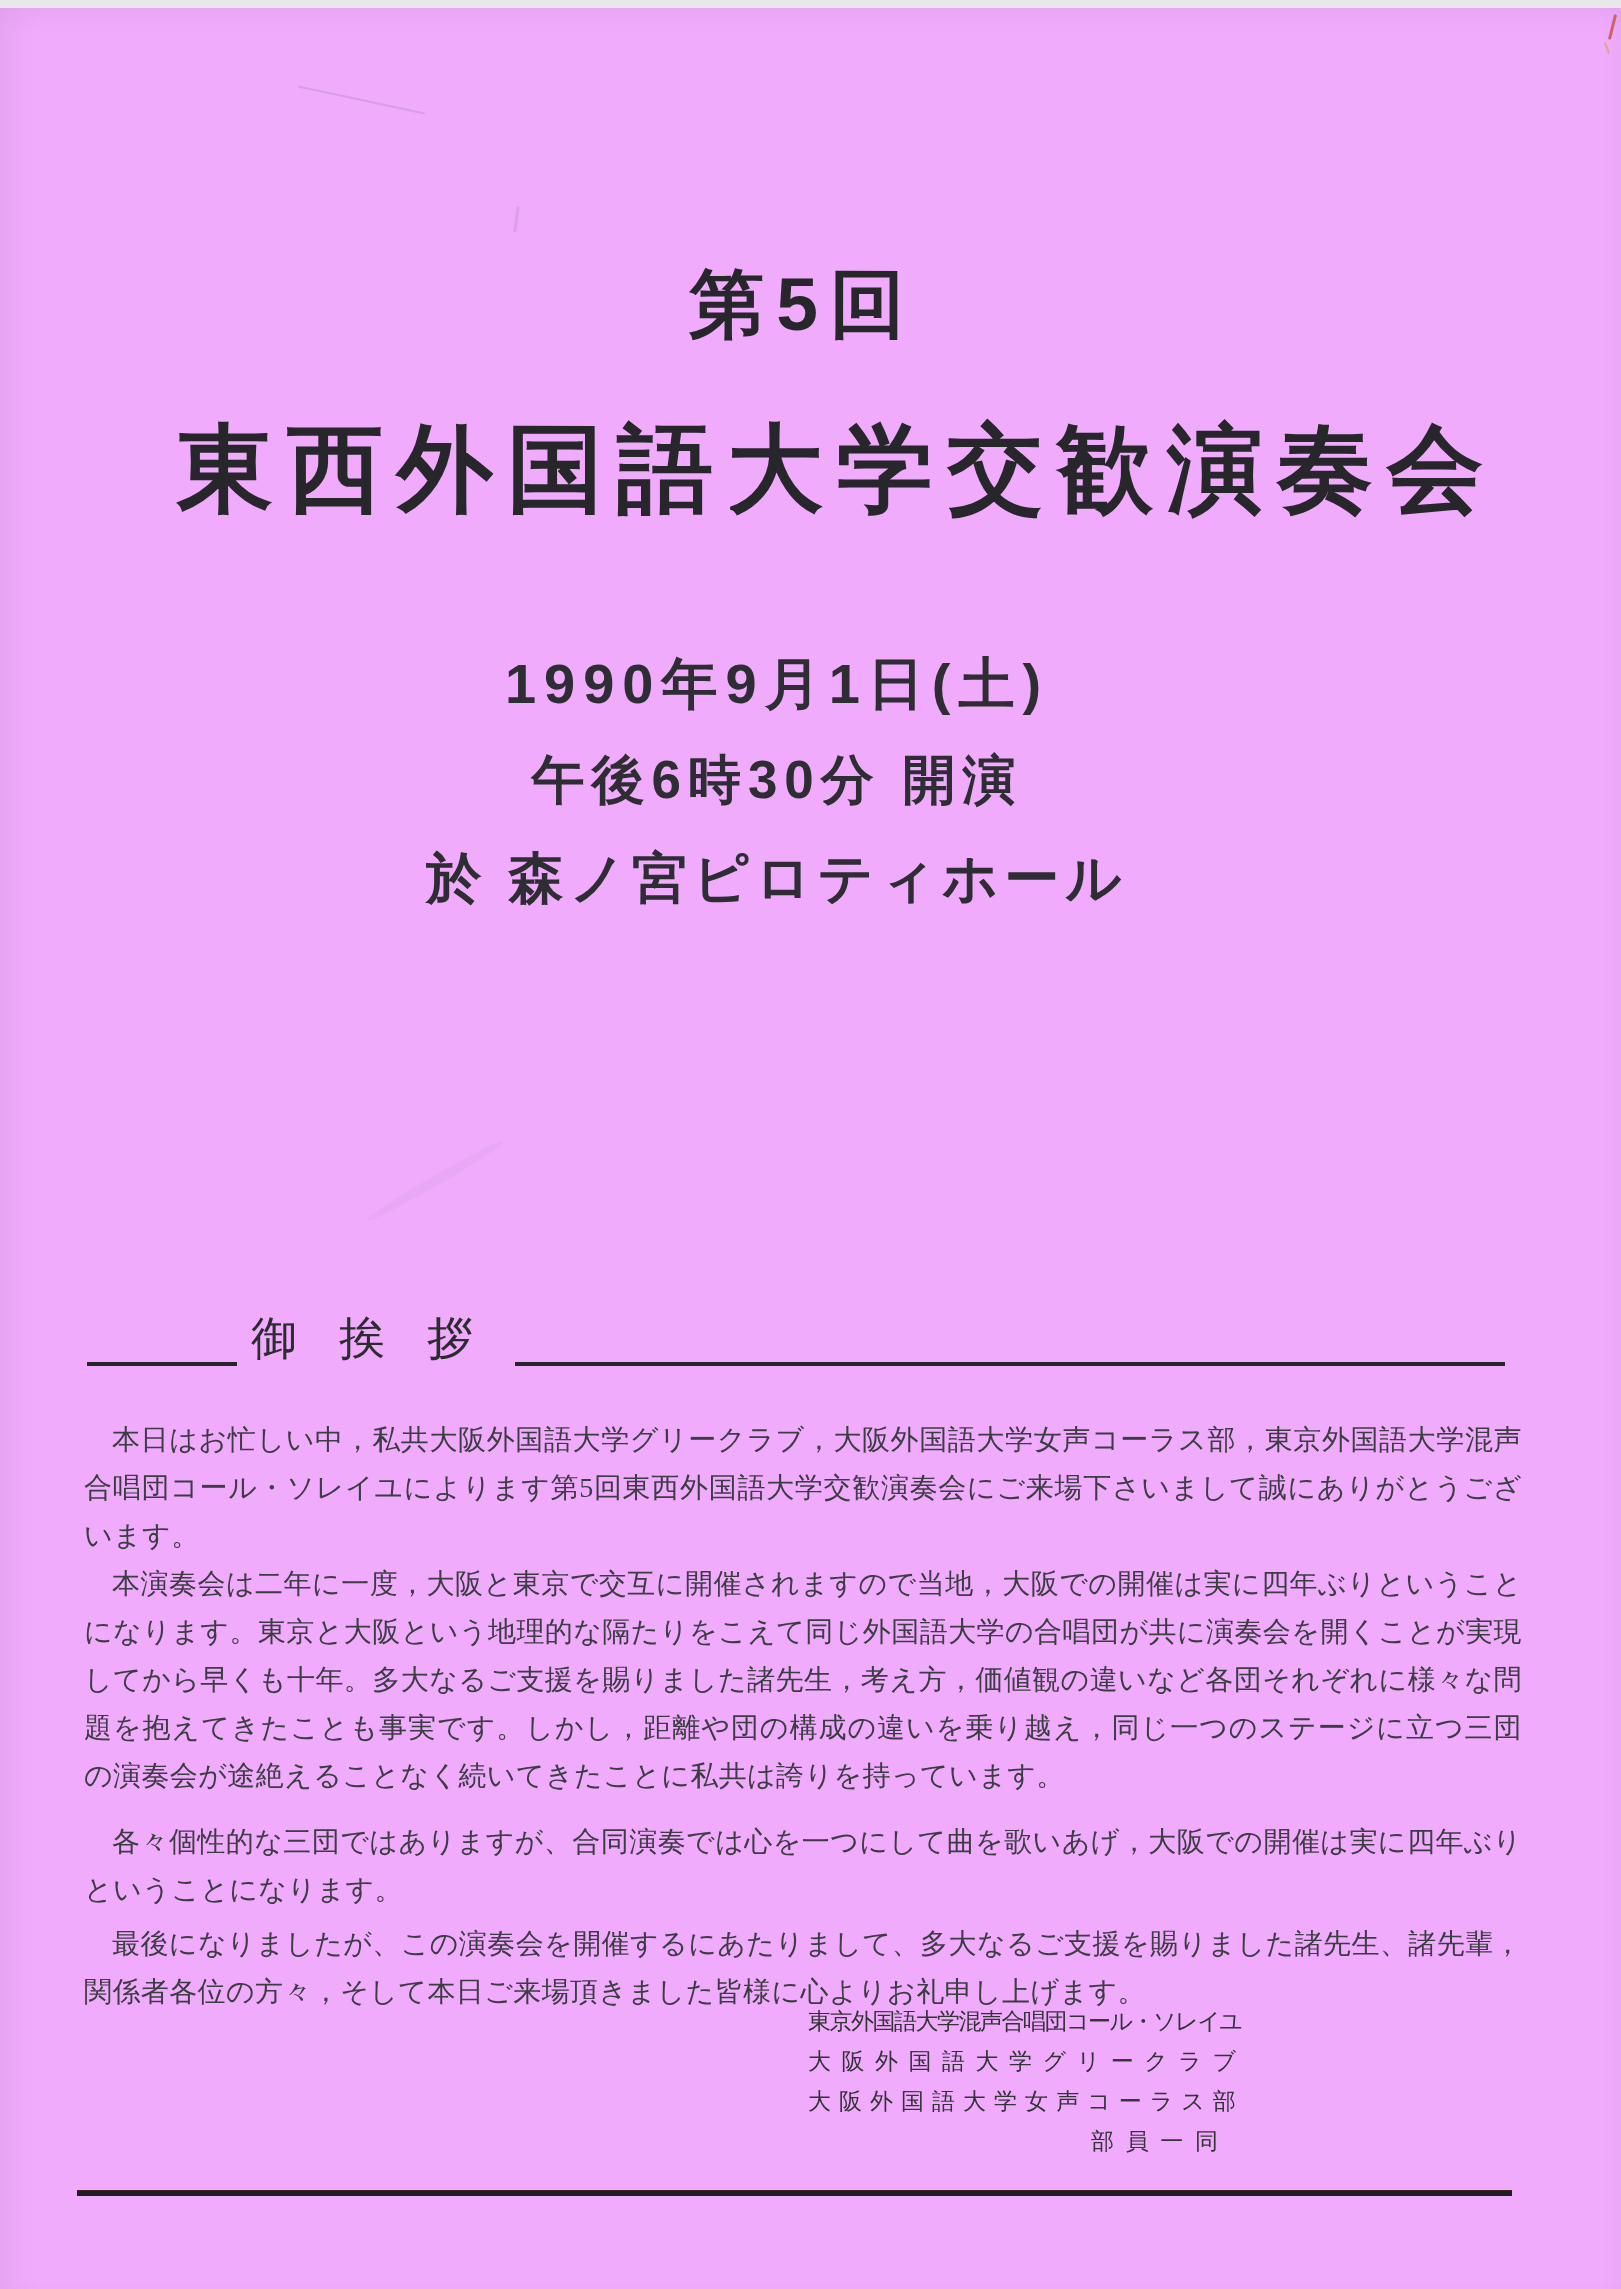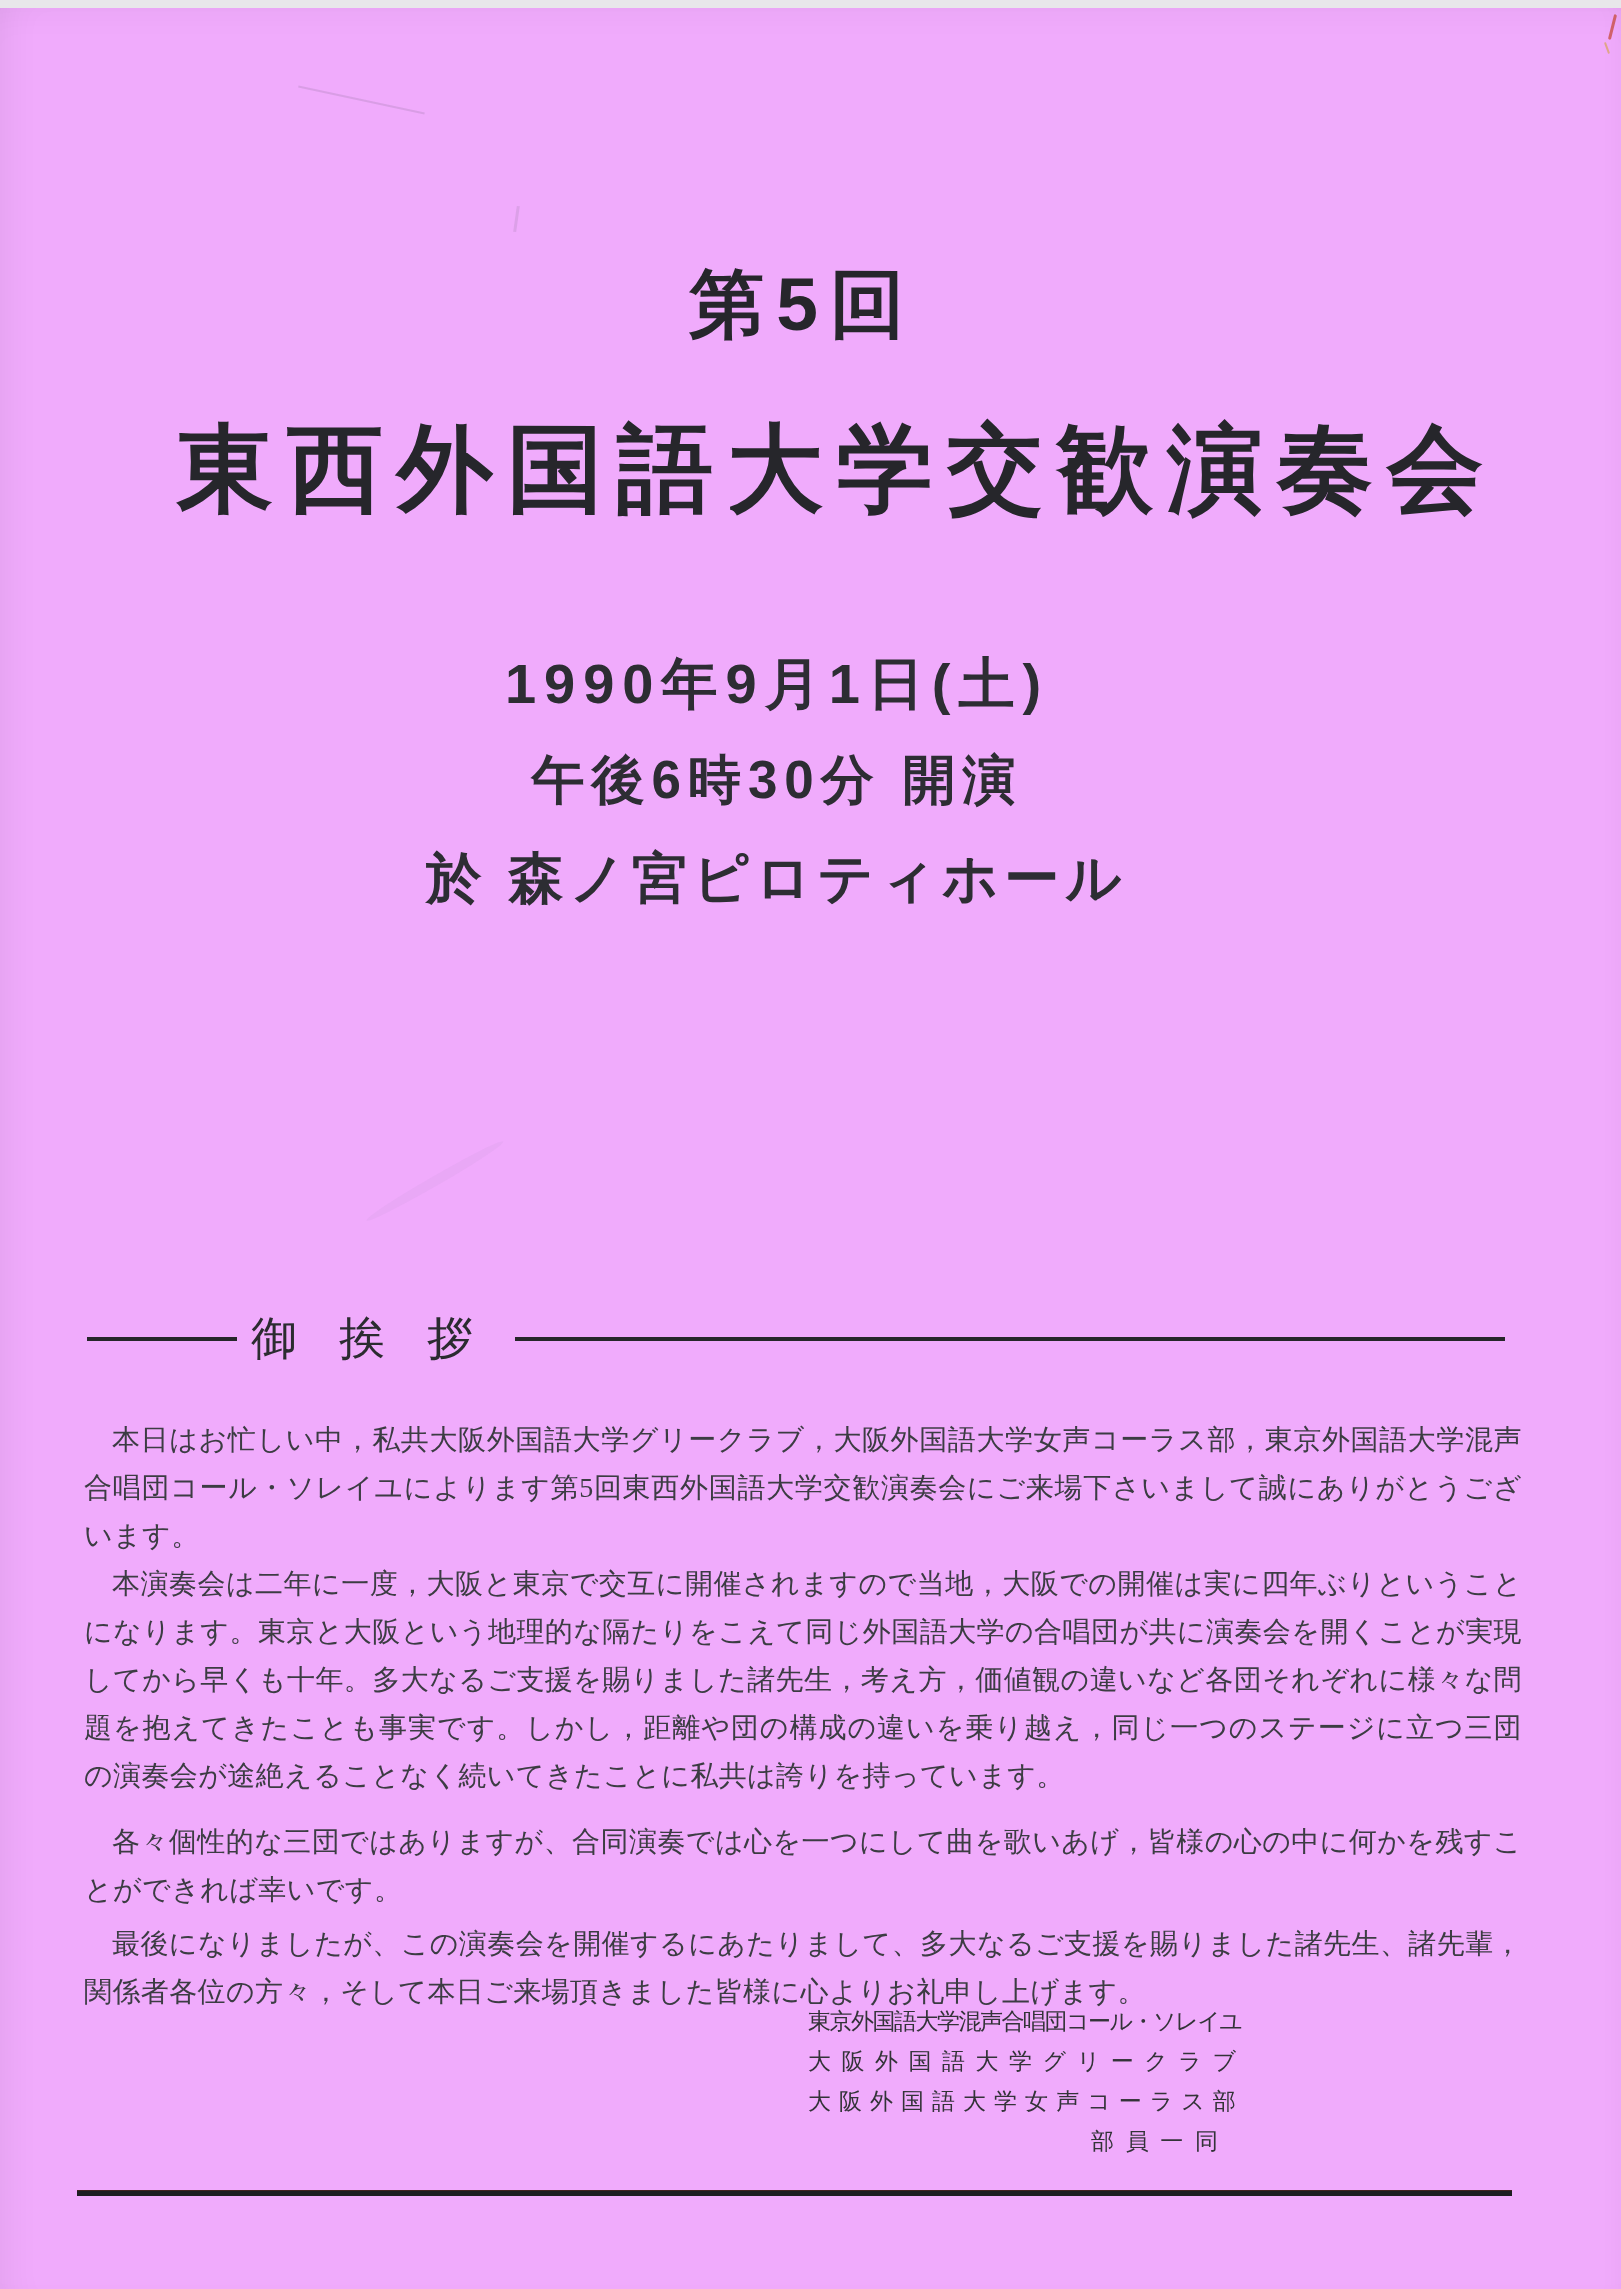--- a/index.html
+++ b/index.html
@@ -49,21 +49,21 @@
     color:#2d2d33;
     transform:translateX(-34px);
   }
   .event-date{font-size:56px;letter-spacing:8px;line-height:1.15;}
   .event-time{font-size:53px;letter-spacing:7px;line-height:1.15;margin-top:34px;}
   .event-venue{font-size:55px;letter-spacing:6px;line-height:1.15;margin-top:36px;}
 
   
   .greeting-header{
     position:absolute;top:1303px;left:87px;right:117px;
-    display:flex;align-items:center;
+    display:flex;align-items:flex-end;
   }
   .rule{background:#26262a;height:4px;}
   .rule-short{width:150px;flex:0 0 auto;}
   .rule-long{flex:1 1 auto;height:4px;}
   .greeting-title{
     font-size:46px;line-height:1.2;
     letter-spacing:42px;
     padding-left:14px;
     color:#2b2b30;
     white-space:nowrap;
@@ -127,21 +127,21 @@
 
   <div class="greeting-header">
     <div class="rule rule-short"></div>
     <div class="greeting-title">御挨拶</div>
     <div class="rule rule-long"></div>
   </div>
 
   <div class="body-text">
     <p>本日はお忙しい中，私共大阪外国語大学グリークラブ，大阪外国語大学女声コーラス部，東京外国語大学混声合唱団コール・ソレイユによります第5回東西外国語大学交歓演奏会にご来場下さいまして誠にありがとうございます。</p>
     <p>本演奏会は二年に一度，大阪と東京で交互に開催されますので当地，大阪での開催は実に四年ぶりということになります。東京と大阪という地理的な隔たりをこえて同じ外国語大学の合唱団が共に演奏会を開くことが実現してから早くも十年。多大なるご支援を賜りました諸先生，考え方，価値観の違いなど各団それぞれに様々な問題を抱えてきたことも事実です。しかし，距離や団の構成の違いを乗り越え，同じ一つのステージに立つ三団の演奏会が途絶えることなく続いてきたことに私共は誇りを持っています。</p>
-    <p class="sp-lg">各々個性的な三団ではありますが、合同演奏では心を一つにして曲を歌いあげ，皆様の心の中に何かを残すことができれば幸いです。</p>
+    <p class="sp-lg">各々個性的な三団ではありますが、合同演奏では心を一つにして曲を歌いあげ，大阪での開催は実に四年ぶりということになります。</p>
     <p class="sp-sm">最後になりましたが、この演奏会を開催するにあたりまして、多大なるご支援を賜りました諸先生、諸先輩，関係者各位の方々，そして本日ご来場頂きました皆様に心よりお礼申し上げます。</p>
   </div>
 
   <div class="signature-block">
     <div class="sig-line sig-tight">東京外国語大学混声合唱団コール・ソレイユ</div>
     <div class="sig-line" data-char-justify="">
         <span>大</span>
         <span>阪</span>
         <span>外</span>
         <span>国</span>

